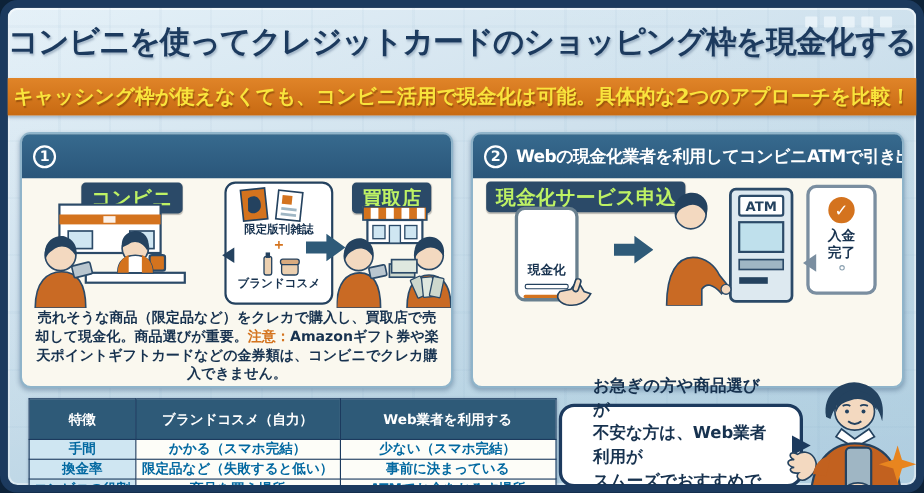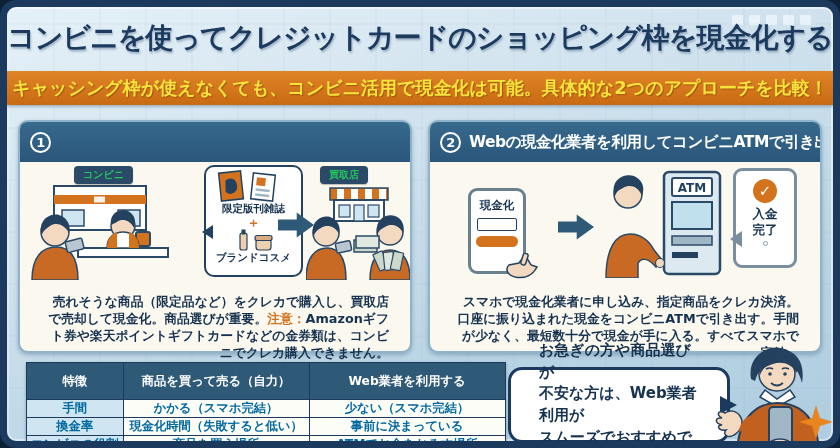--- a/index.html
+++ b/index.html
@@ -50,30 +50,30 @@
     border-radius:7px 7px 0 0;color:#fff;font-weight:800;
     font-size:15.5px;letter-spacing:-0.5px;white-space:nowrap;overflow:hidden;
   }
   .num-circle{
     flex:0 0 auto;width:21px;height:21px;border:2px solid #fff;border-radius:50%;
     display:inline-flex;align-items:center;justify-content:center;
     font-size:13px;font-weight:800;
   }
   .illus{position:absolute;top:40px;left:0;right:0;height:120px;}
   .chip{
-    position:absolute;background:#2b4a68;color:#22c55e;font-weight:700;font-size:10px;
+    position:absolute;background:#2b4a68;color:#bef264;font-weight:700;font-size:18px;
     padding:2px 9px;border-radius:4px;white-space:nowrap;box-shadow:0 1px 1px rgba(0,0,0,.25);
   }
   .block-arrow{
     position:absolute;width:36px;height:30px;background:#2e5a78;
     clip-path:polygon(0 32%,52% 32%,52% 8%,100% 50%,52% 92%,52% 68%,0 68%);
   }
   .desc{
-    position:absolute;top:160px;left:10px;right:9px;margin:12px;
-    font-size:12.8px;font-weight:700;color:#17324f;line-height:1.32;text-align:right;
+    position:absolute;top:160px;left:10px;right:9px;margin:0;
+    font-size:12.8px;font-weight:700;color:#17324f;line-height:1.32;text-align:center;
   }
   .note{color:#d4731e;}
 
   
   .item-bubble{
     position:absolute;left:150px;top:3px;width:99px;height:112px;
     background:#fff;border:2.5px solid #24425f;border-radius:10px;
     display:flex;flex-direction:column;align-items:center;padding:3px 2px 2px;margin-left:34px;
   }
   .item-bubble::before{
@@ -82,21 +82,21 @@
   }
   .item-text{font-size:10.5px;font-weight:800;color:#17324f;white-space:nowrap;}
   .plus{font-size:13px;font-weight:800;color:#d4731e;line-height:1;}
 
   
   .apply-phone{
     position:absolute;left:38px;top:26px;width:58px;height:86px;
     background:#fff;border:3px solid #69808f;border-radius:9px;
     display:flex;flex-direction:column;align-items:center;padding-top:7px;gap:5px;
   }
-  .apply-phone .phone-label{font-size:11.5px;font-weight:800;color:#17324f;}
+  .apply-phone .phone-label{font-size:11.5px;font-weight:800;color:#17324f;margin-top:40px;}
   .apply-phone .phone-input{width:40px;height:13px;background:#fff;border:1.5px solid #24425f;border-radius:2px;}
   .apply-phone .phone-button{width:42px;height:11px;background:#d4731e;border-radius:6px;}
   .hand-svg{position:absolute;right:-16px;bottom:-8px;}
 
   
   .done-phone{
     position:absolute;left:303px;top:6px;width:64px;height:100px;
     background:#fff;border:3px solid #7a8ea0;border-radius:9px;
     display:flex;flex-direction:column;align-items:center;padding-top:8px;gap:3px;
   }
@@ -239,20 +239,21 @@
     </p>
   </section>
 
   <section class="panel right">
     <div class="panel-header">
       <span class="num-circle">2</span>
       <span>Webの現金化業者を利用してコンビニATMで引き出す（他力）</span>
     </div>
 
     <div class="illus">
+      <span class="chip" style="left:12px;top:3px;">現金化サービス申込</span>
 
       <div class="apply-phone">
         <span class="phone-label">現金化</span>
         <span class="phone-input"></span>
         <span class="phone-button"></span>
         <svg class="hand-svg" width="34" height="26" viewBox="0 0 34 26">
           <path d="M20 2 L14 10 L4 12 C0 16 2 22 10 24 C20 26 28 22 32 14 L26 12 Z" fill="#f3d9c0" stroke="#24425f" stroke-width="1.5"></path>
           <rect x="17" y="0" width="5" height="12" rx="2.5" fill="#f3d9c0" stroke="#24425f" stroke-width="1.5" transform="rotate(18 19 6)"></rect>
         </svg>
       </div>
@@ -274,42 +275,39 @@
       </svg>
 
       <div class="done-phone">
         <span class="check-circle">✓</span>
         <span class="done-text">入金
 完了</span>
         <span class="phone-dot"></span>
       </div>
     </div>
 
-    <p class="desc">
-      <span>スマホで現金化業者に申し込み、指定商品をクレカ決済。口座に振り込まれた現金をコンビニATMで引き出す。手間が少なく、最短数十分で現金が手に入る。すべてスマホで完結。</span>
-    </p>
   </section>
 
   <table class="cmp-table">
     <thead>
       <tr>
         <th class="col-feature">特徴</th>
-        <th class="col-self">商品を買って売る（自力）</th>
+        <th class="col-self">ブランドコスメ（自力）</th>
         <th class="col-web">Web業者を利用する</th>
       </tr>
     </thead>
     <tbody>
       <tr>
         <th>手間</th>
         <td>かかる（スマホ完結）</td>
         <td>少ない（スマホ完結）</td>
       </tr>
       <tr>
         <th>換金率</th>
-        <td>現金化時間（失敗すると低い）</td>
+        <td>限定品など（失敗すると低い）</td>
         <td>事前に決まっている</td>
       </tr>
       <tr>
         <th>コンビニの役割</th>
         <td>商品を買う場所</td>
         <td>ATMでお金をおろす場所</td>
       </tr>
     </tbody>
   </table>
 

